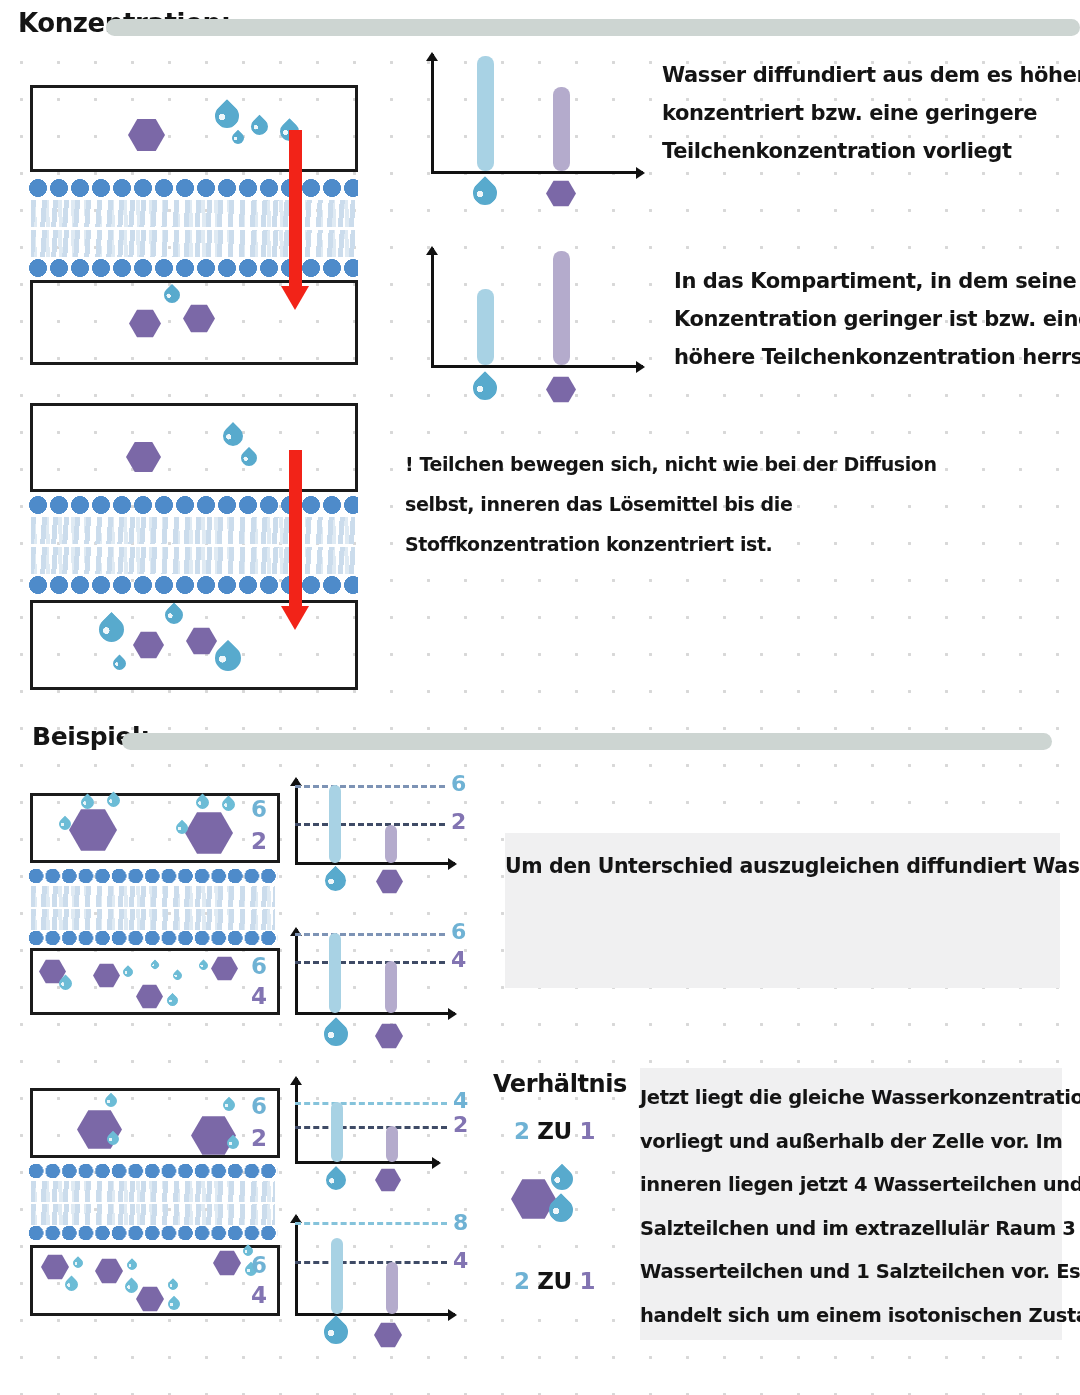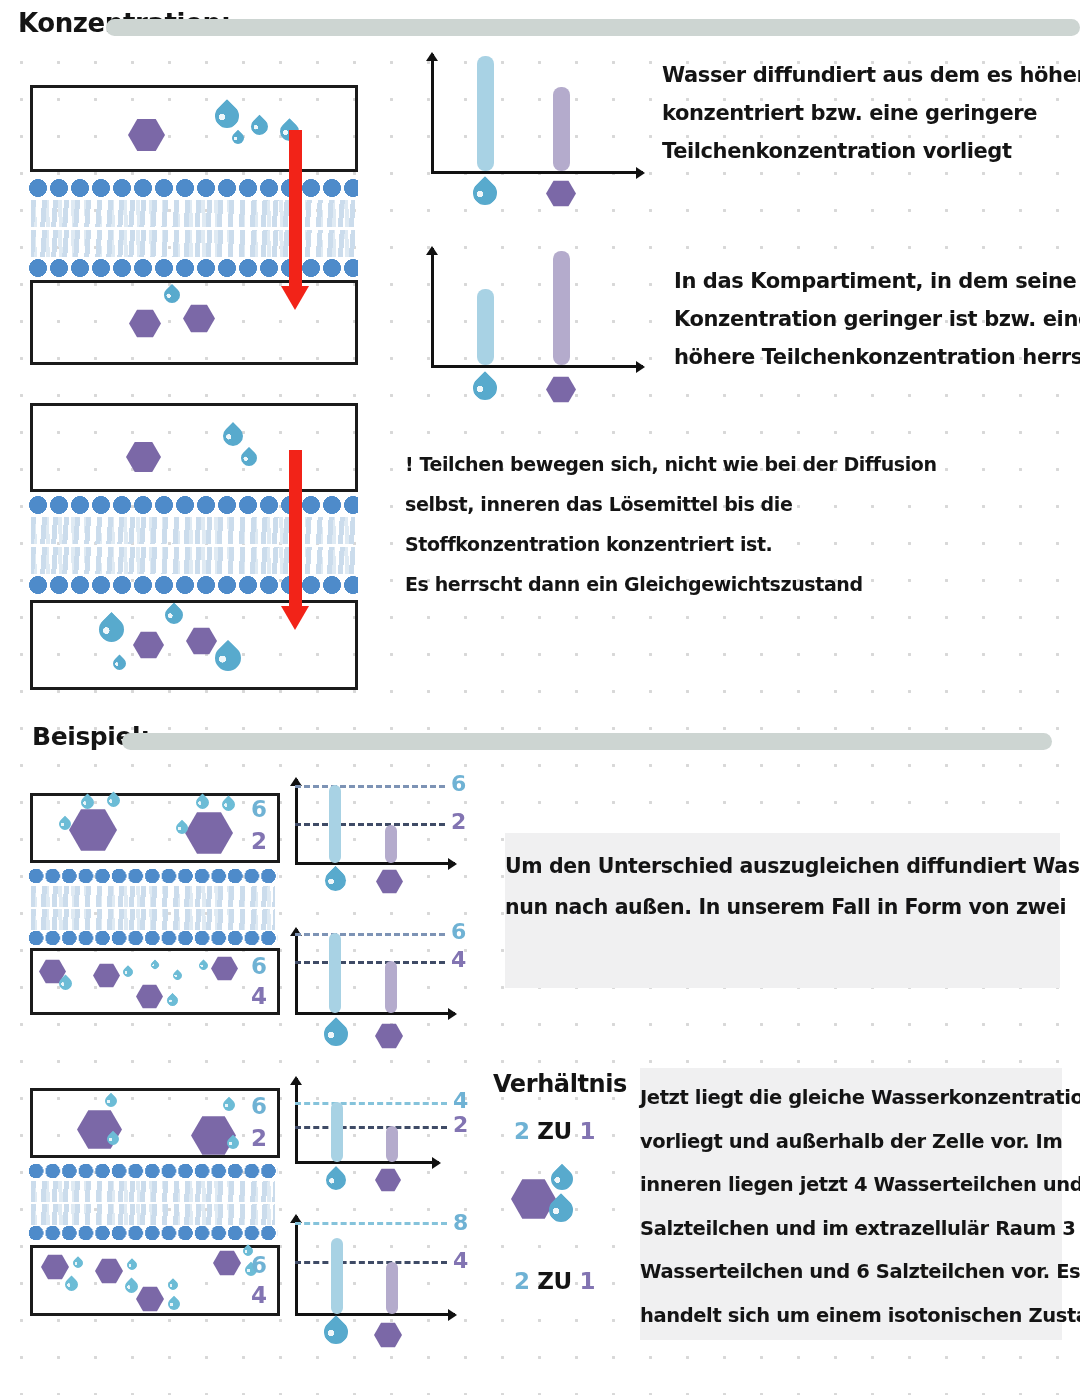--- a/index.html
+++ b/index.html
@@ -140,21 +140,20 @@
     <span class="drop" style="left:80px; top:54px; width:13px; height:13px;"></span>
     <span class="drop" style="left:182px; top:42px; width:26px; height:26px;"></span>
   </div>
 
   <div class="red-arrow" style="left:289px; top:450px; height:157px;"></div>
 
   <div class="abs hw" style="left:405px; top:444px; font-size:19px; line-height:40px;">
     <div class="line">! Teilchen bewegen sich, nicht wie bei der Diffusion</div>
     <div class="line">selbst, inneren das Lösemittel bis die</div>
     <div class="line">Stoffkonzentration konzentriert ist.</div>
-    <div class="line">Es herrscht dann ein Gleichgewichtszustand</div>
   </div>
 
   <div class="abs hw" style="left:32px; top:722px; font-size:25px;">Beispiel:</div>
   <div class="hl-bar" style="left:122px; top:733px; width:930px;"></div>
 
   <div class="box" style="left:30px; top:793px; width:244px; height:64px;">
     <span class="hex" style="left:36px; top:12px; width:48px; height:44px;"></span>
     <span class="drop drop-lite" style="left:48px; top:0px; width:13px; height:13px;"></span>
     <span class="drop drop-lite" style="left:74px; top:-2px; width:13px; height:13px;"></span>
     <span class="drop drop-lite" style="left:26px; top:22px; width:12px; height:12px;"></span>
@@ -209,21 +208,20 @@
     <div class="vbar vbar-b" style="left:36px; width:12px; bottom:4px; height:80px;"></div>
     <div class="vbar vbar-p" style="left:92px; width:12px; bottom:4px; height:52px;"></div>
     <span class="abs hw lbl-b" style="left:158px; top:-6px; font-size:22px;">6</span>
     <span class="abs hw lbl-p" style="left:158px; top:22px; font-size:22px;">4</span>
   </div>
   <span class="drop" style="left:324px; top:1022px; width:24px; height:24px;"></span>
   <span class="hex" style="left:375px; top:1023px; width:28px; height:26px;"></span>
 
   <div class="graybox hw" style="left:505px; top:833px; width:555px; height:142px; font-size:20.5px; line-height:41px; padding-top:13px;">
     <div class="line">Um den Unterschied auszugleichen diffundiert Wasser</div>
-    <div class="line">nun nach außen. In unserem Fall in Form von zwei</div>
   </div>
 
   <div class="box" style="left:30px; top:1088px; width:244px; height:64px;">
     <span class="hex" style="left:44px; top:18px; width:45px; height:41px;"></span>
     <span class="drop drop-lite" style="left:72px; top:4px; width:12px; height:12px;"></span>
     <span class="drop drop-lite" style="left:74px; top:42px; width:12px; height:12px;"></span>
     <span class="hex" style="left:158px; top:24px; width:45px; height:41px;"></span>
     <span class="drop drop-lite" style="left:190px; top:8px; width:12px; height:12px;"></span>
     <span class="drop drop-lite" style="left:194px; top:46px; width:12px; height:12px;"></span>
     <span class="abs hw lbl-b" style="left:218px; top:2px; font-size:23px;">6</span>
@@ -293,17 +291,17 @@
     <span class="lbl-b">2</span>
     <span>ZU</span>
     <span class="lbl-p">1</span>
   </div>
 
   <div class="graybox hw" style="left:640px; top:1068px; width:422px; height:264px; font-size:19.5px; line-height:43.5px; padding-top:8px;">
     <div class="line">Jetzt liegt die gleiche Wasserkonzentration</div>
     <div class="line">vorliegt und außerhalb der Zelle vor. Im</div>
     <div class="line">inneren liegen jetzt 4 Wasserteilchen und 2</div>
     <div class="line">Salzteilchen und im extrazellulär Raum 3</div>
-    <div class="line">Wasserteilchen und 6 Salzteilchen vor. Es</div>
+    <div class="line">Wasserteilchen und 1 Salzteilchen vor. Es</div>
     <div class="line">handelt sich um einem isotonischen Zustand.</div>
   </div>
 
 </div>
 
 </body></html>

